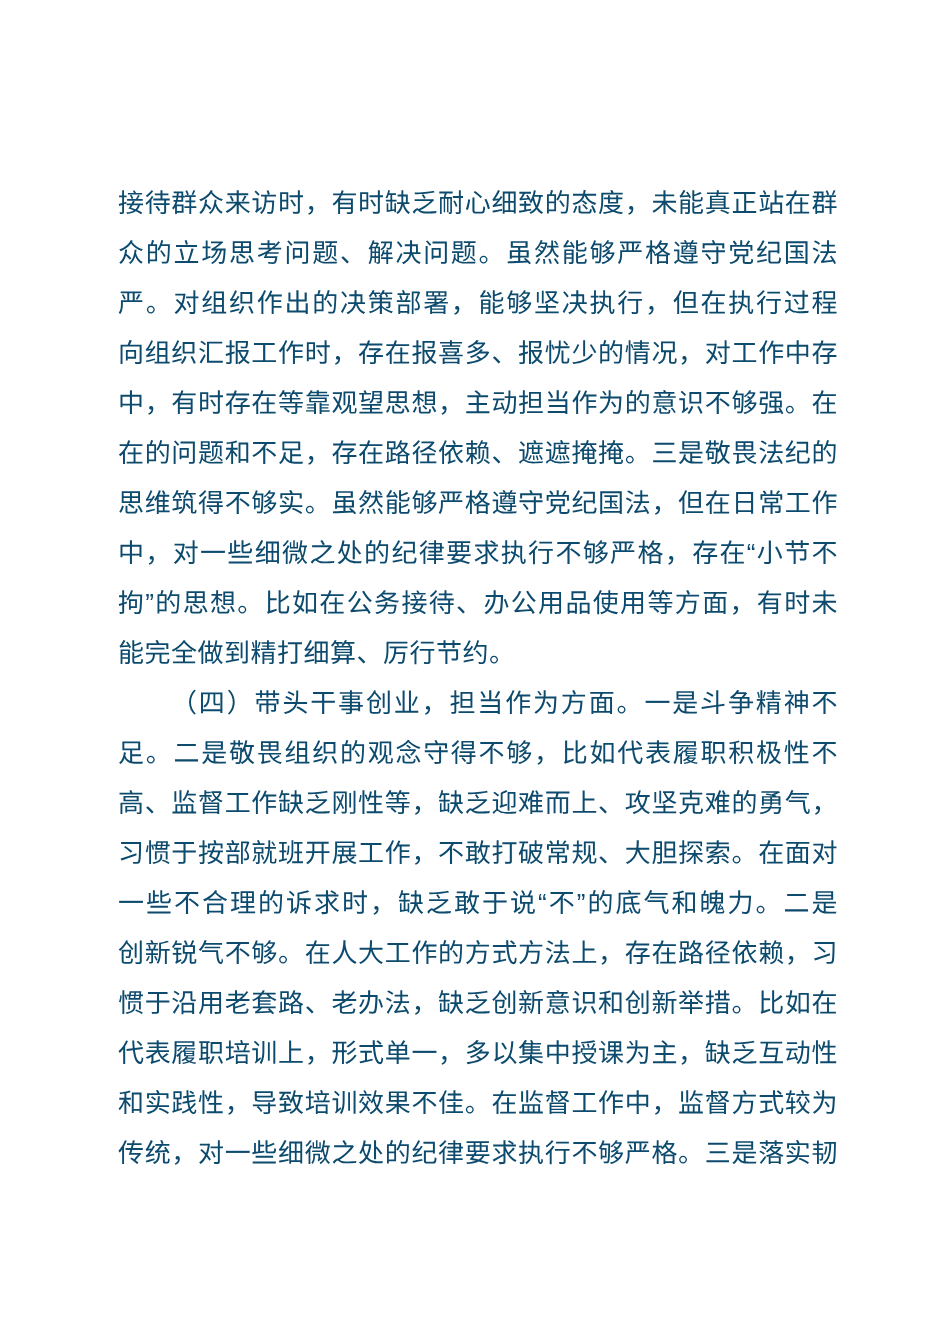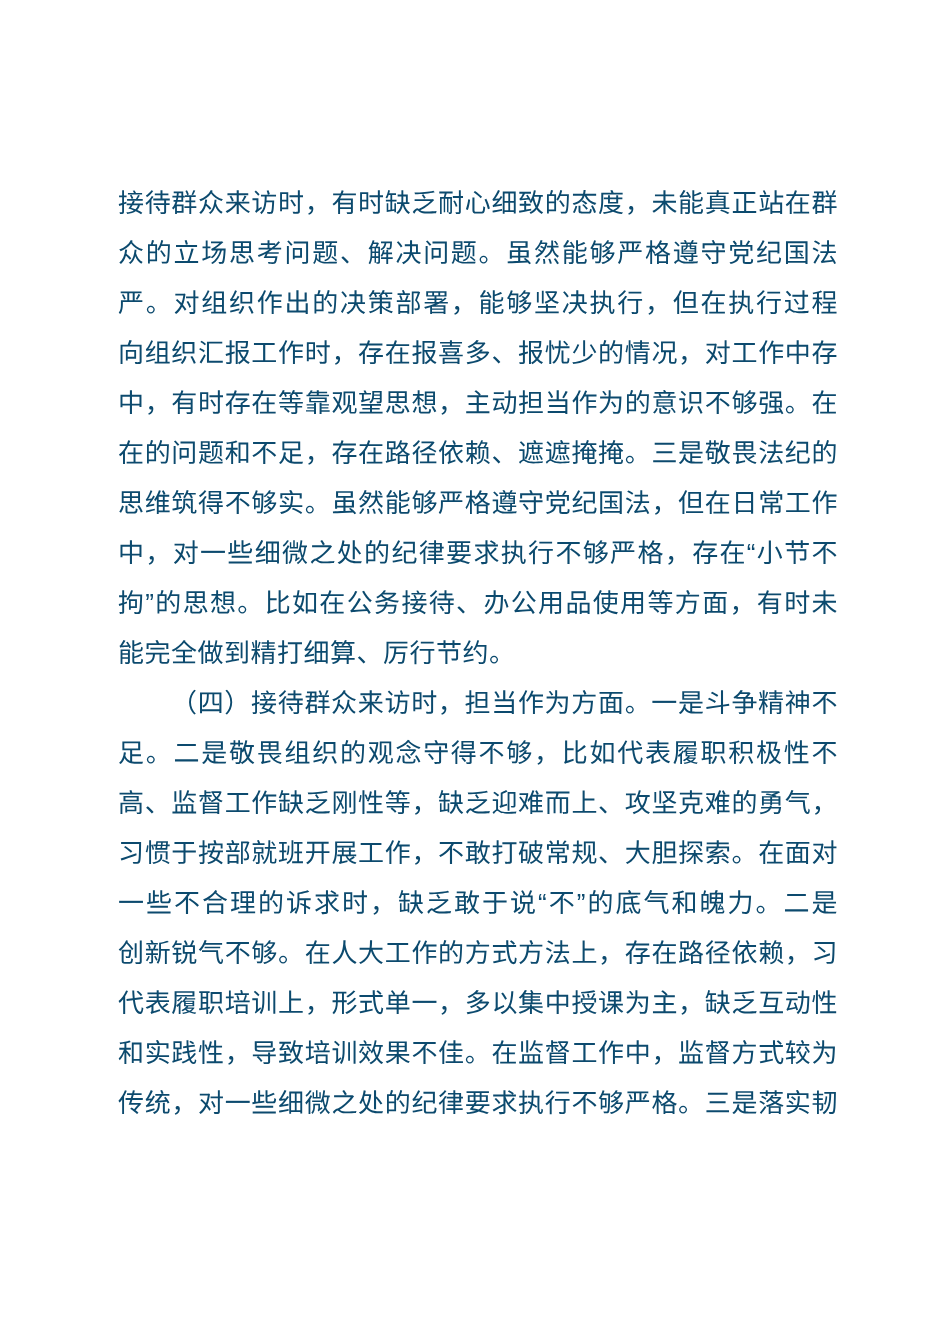--- a/index.html
+++ b/index.html
@@ -55,23 +55,24 @@
     <p class="line">接待群众来访时，有时缺乏耐心细致的态度，未能真正站在群</p>
     <p class="line">众的立场思考问题、解决问题。虽然能够严格遵守党纪国法</p>
     <p class="line">严。对组织作出的决策部署，能够坚决执行，但在执行过程</p>
     <p class="line">向组织汇报工作时，存在报喜多、报忧少的情况，对工作中存</p>
     <p class="line">中，有时存在等靠观望思想，主动担当作为的意识不够强。在</p>
     <p class="line">在的问题和不足，存在路径依赖、遮遮掩掩。三是敬畏法纪的</p>
     <p class="line">思维筑得不够实。虽然能够严格遵守党纪国法，但在日常工作</p>
     <p class="line">中，对一些细微之处的纪律要求执行不够严格，存在“小节不</p>
     <p class="line">拘”的思想。比如在公务接待、办公用品使用等方面，有时未</p>
     <p class="line para-end">能完全做到精打细算、厉行节约。</p>
-    <p class="line indent">（四）接待群众来访时，担当作为方面。一是斗争精神不</p>
+    <p class="line indent">（四）带头干事创业，担当作为方面。一是斗争精神不</p>
     <p class="line">足。二是敬畏组织的观念守得不够，比如代表履职积极性不</p>
     <p class="line">高、监督工作缺乏刚性等，缺乏迎难而上、攻坚克难的勇气，</p>
     <p class="line">习惯于按部就班开展工作，不敢打破常规、大胆探索。在面对</p>
     <p class="line">一些不合理的诉求时，缺乏敢于说“不”的底气和魄力。二是</p>
     <p class="line">创新锐气不够。在人大工作的方式方法上，存在路径依赖，习</p>
+    <p class="line">惯于沿用老套路、老办法，缺乏创新意识和创新举措。比如在</p>
     <p class="line">代表履职培训上，形式单一，多以集中授课为主，缺乏互动性</p>
     <p class="line">和实践性，导致培训效果不佳。在监督工作中，监督方式较为</p>
     <p class="line">传统，对一些细微之处的纪律要求执行不够严格。三是落实韧</p>
   </div>
 </div>
 
 </body></html>

